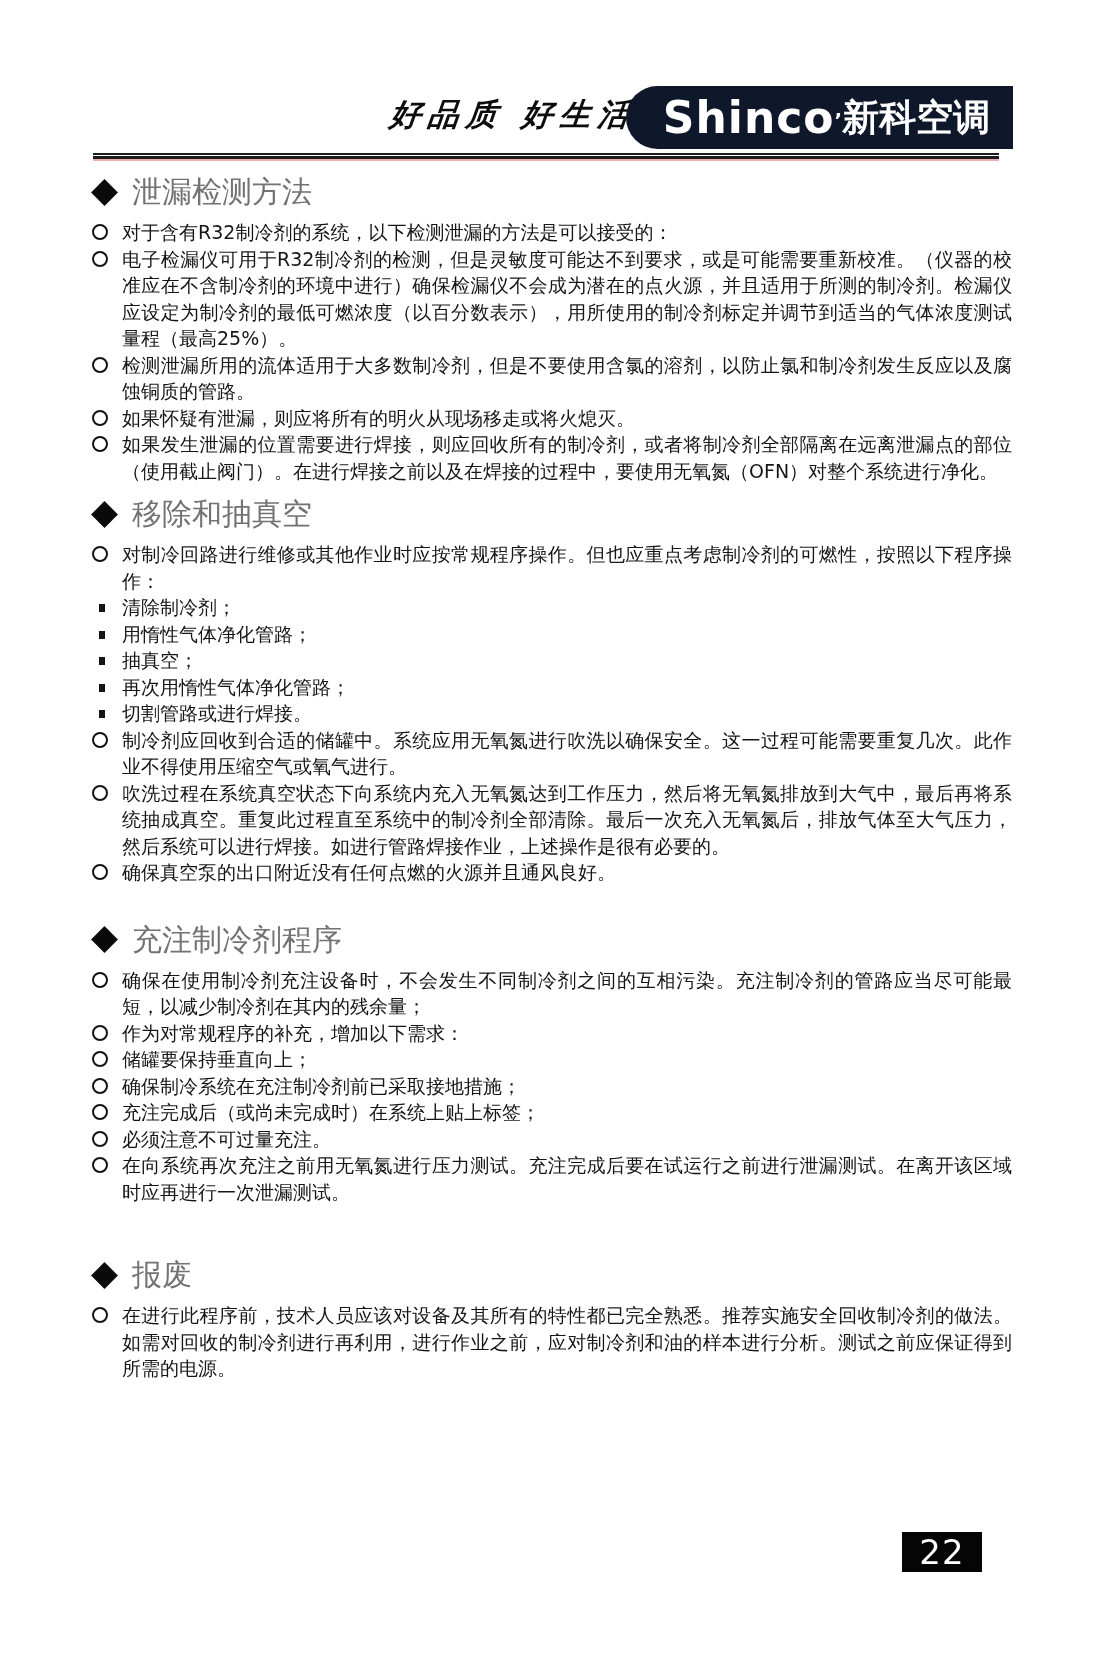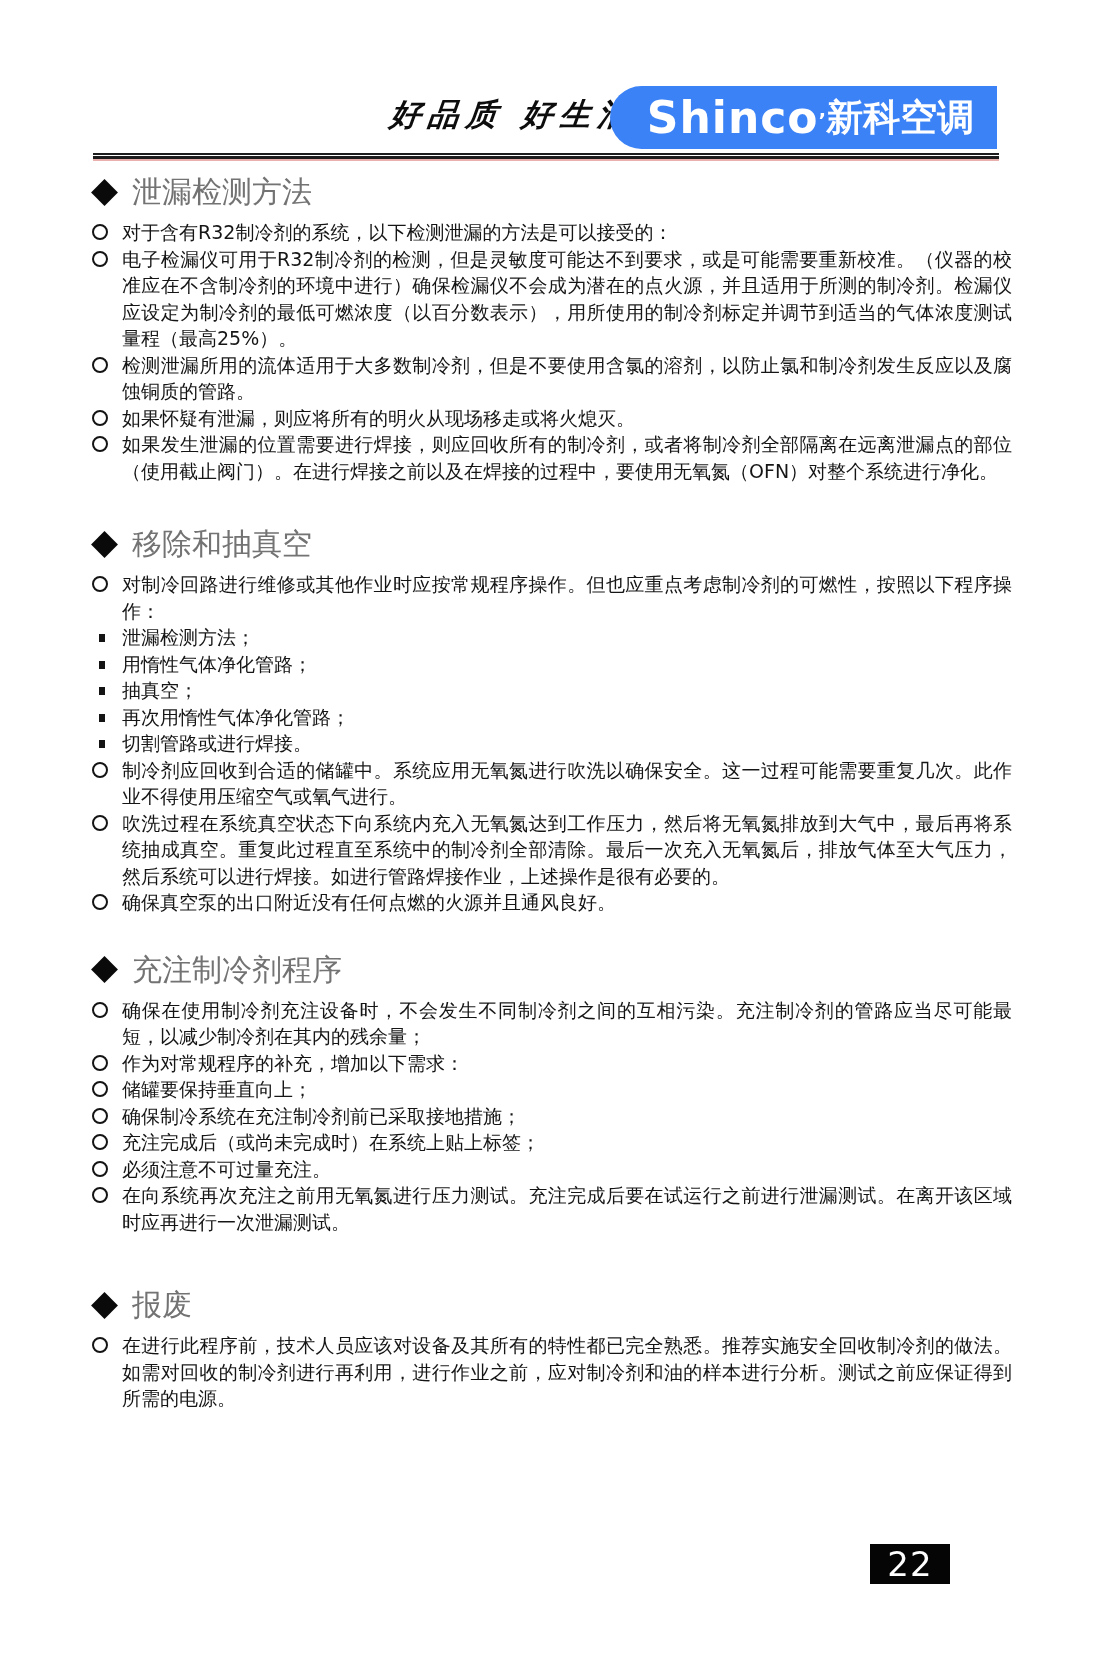--- a/index.html
+++ b/index.html
@@ -11,22 +11,22 @@
   .page{position:absolute;inset:0;background:#ffffff;}
 
   
   .slogan{
     position:absolute;left:390px;top:94px;
     font-size:31px;font-weight:bold;font-style:italic;
     letter-spacing:7px;color:#0d0d0d;transform:skewX(-6deg);
     white-space:nowrap;
   }
   .logo-block{
-    position:absolute;left:610px;top:86px;width:387px;height:63px;
-    background:#3b82f6;border-radius:34px 0 0 34px;
+    position:absolute;left:626px;top:86px;width:387px;height:63px;
+    background:#0f172a;border-radius:34px 0 0 34px;
     display:flex;align-items:center;justify-content:center;
     color:#ffffff;white-space:nowrap;padding-left:14px;box-sizing:border-box;
   }
   .brand-latin{font-size:44px;font-weight:bold;letter-spacing:1px;line-height:1;}
   .brand-mark{font-size:20px;font-weight:bold;vertical-align:top;line-height:1;position:relative;top:2px;}
   .brand-cjk{font-size:37px;font-weight:bold;line-height:1;margin-left:0;}
   .head-rule{position:absolute;left:93px;top:153px;width:906px;}
   .head-rule .r1{height:2px;background:#1c1c1c;}
   .head-rule .r2{height:1px;background:#ffffff;}
   .head-rule .r3{height:3px;background:#1c1c1c;}
@@ -34,34 +34,34 @@
 
   
   .content{position:absolute;left:92px;top:174px;width:920px;}
   .section{margin:0;}
   .sec-head{display:flex;align-items:center;margin:0 0 9px 0;}
   .sec-head .diamond{
     width:19px;height:19px;background:#0a0a0a;transform:rotate(45deg);
     margin:0 18px 0 3px;flex:0 0 auto;
   }
   .sec-title{font-size:30px;line-height:36px;color:#737373;}
-  .sec-m1{margin-top:42px;}
+  .sec-m1{margin-top:12px;}
   .sec-m2{margin-top:36px;}
   .sec-m3{margin-top:52px;}
 
   .item{position:relative;padding-left:30px;}
   .item p{margin:0;font-size:19px;line-height:26.5px;text-align:justify;color:#151515;}
   .b-circle{
     position:absolute;left:0;top:5px;width:12px;height:12px;
     border:2.5px solid #141414;border-radius:50%;background:#fff;
   }
   .b-dot{position:absolute;left:7px;top:10px;width:6px;height:8px;background:#141414;}
 
   
-  .page-tag{position:absolute;left:804px;top:1532px;height:52px;display:flex;align-items:flex-end;}
+  .page-tag{position:absolute;left:836px;top:1532px;height:52px;display:flex;align-items:flex-start;}
   .bars{display:flex;}
   .bars i{display:block;width:13px;background:#050505;margin-right:4px;}
   .bars i:last-child{margin-right:0;}
   .red-sep{width:2px;background:#e58e8c;}
   .page-num-box{
     width:80px;background:#050505;color:#ffffff;
     display:flex;align-items:center;justify-content:center;
     font-size:34px;letter-spacing:1px;
   }
 </style>
@@ -116,21 +116,21 @@
       <div class="sec-head">
         <span class="diamond"></span>
         <span class="sec-title">移除和抽真空</span>
       </div>
       <div class="item">
         <span class="b-circle"></span>
         <p>对制冷回路进行维修或其他作业时应按常规程序操作。但也应重点考虑制冷剂的可燃性，按照以下程序操作：</p>
       </div>
       <div class="item">
         <span class="b-dot"></span>
-        <p>泄漏检测方法；</p>
+        <p>清除制冷剂；</p>
       </div>
       <div class="item">
         <span class="b-dot"></span>
         <p>用惰性气体净化管路；</p>
       </div>
       <div class="item">
         <span class="b-dot"></span>
         <p>抽真空；</p>
       </div>
       <div class="item">

